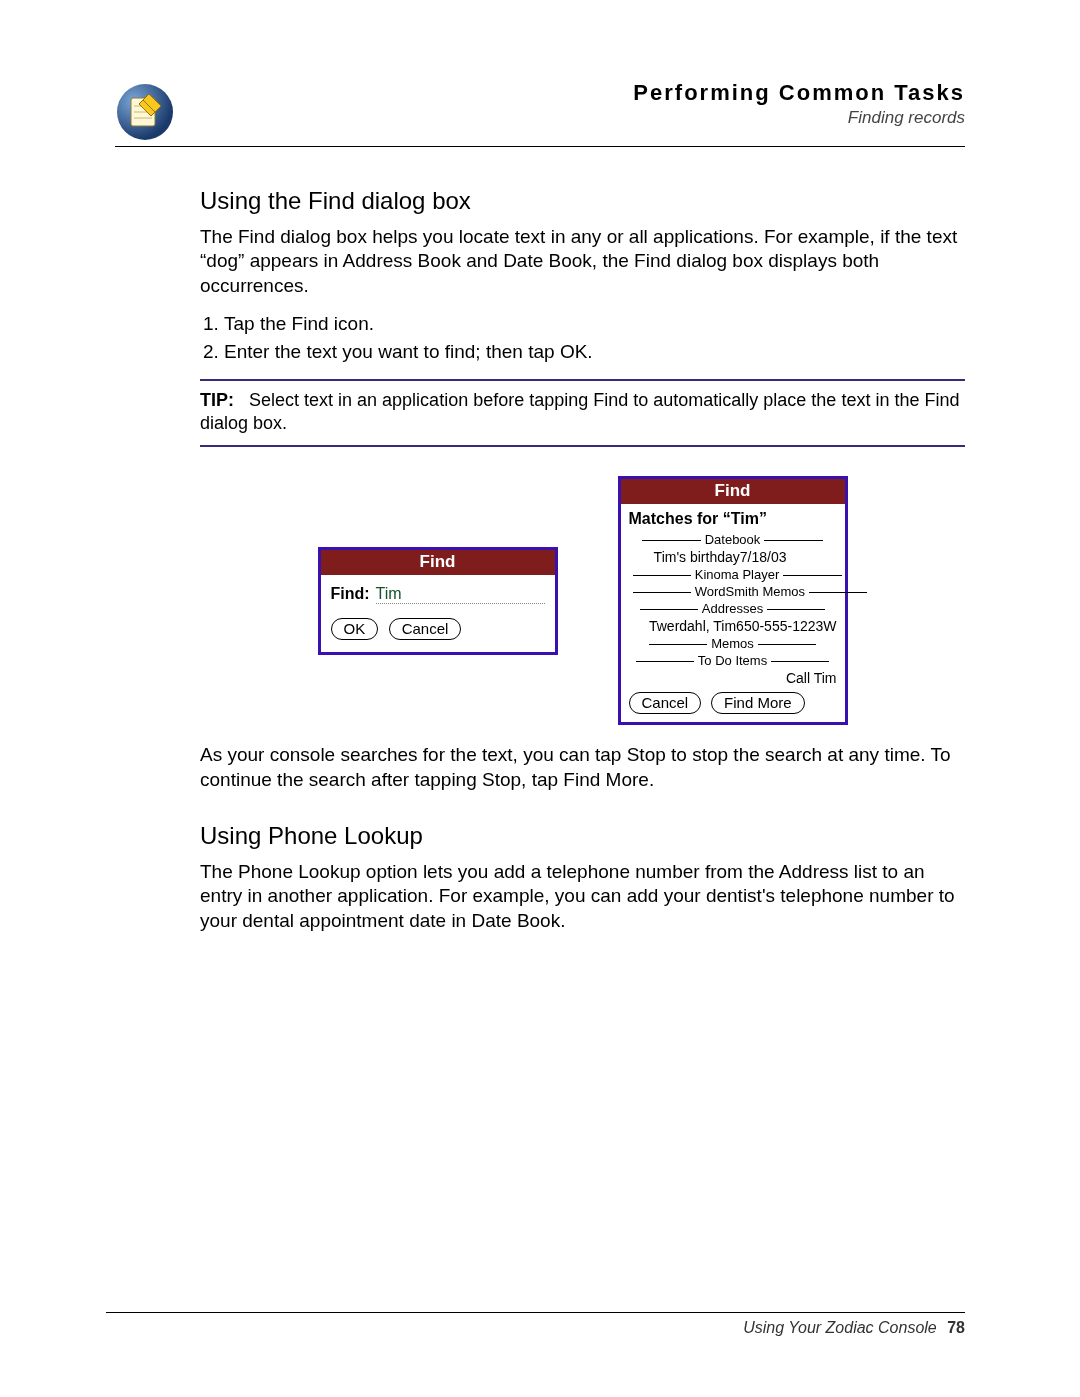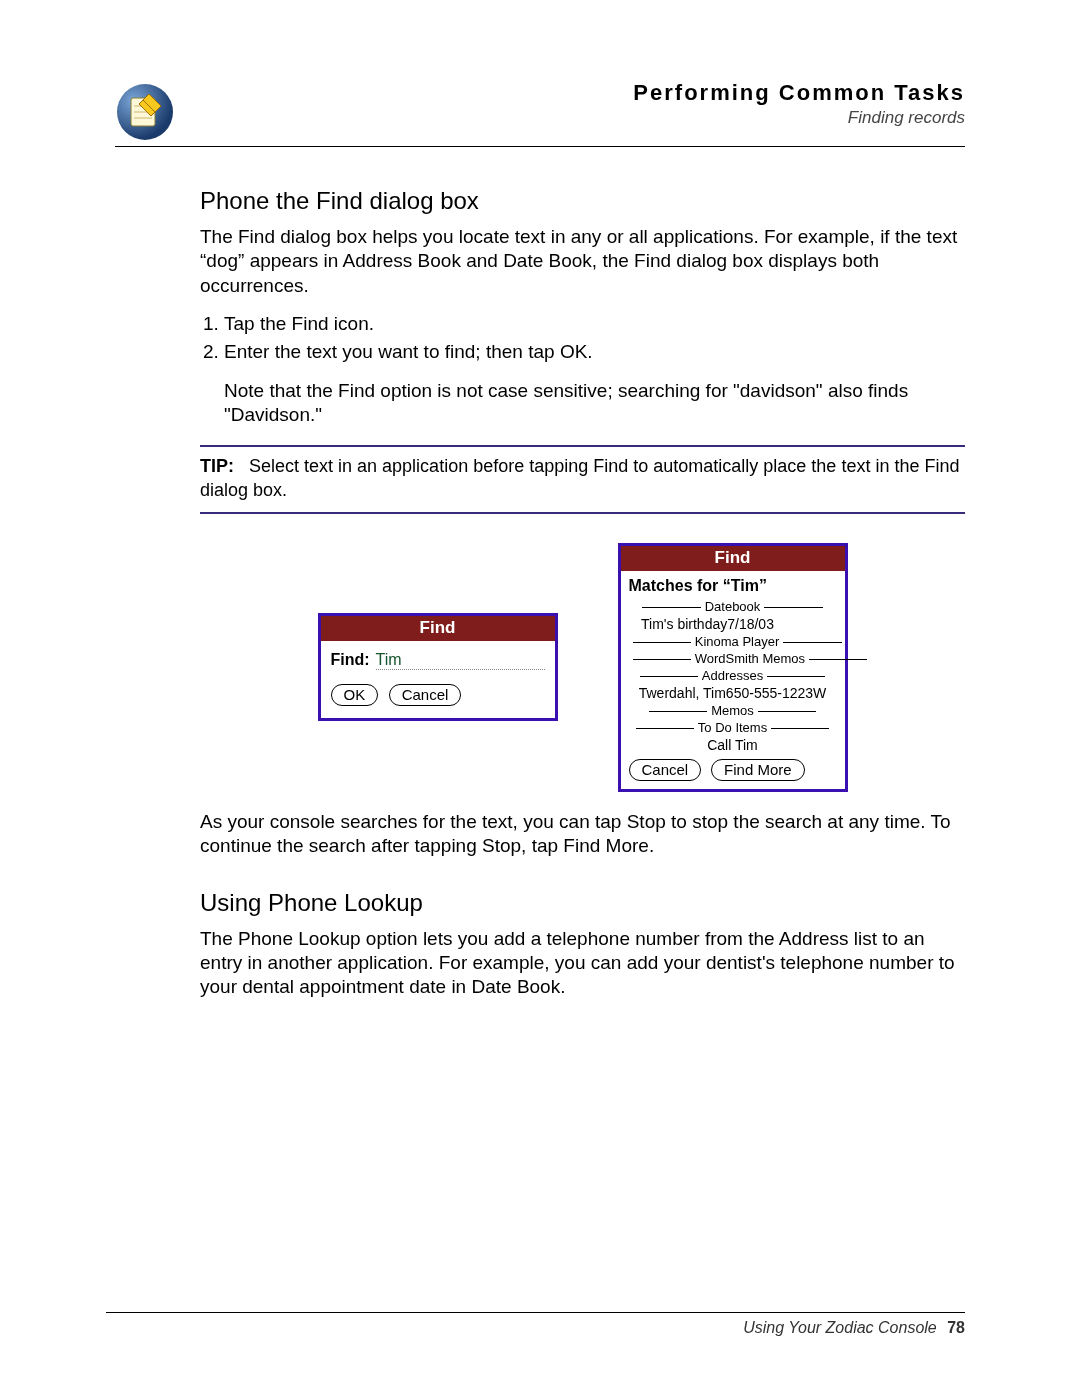--- a/index.html
+++ b/index.html
@@ -122,21 +122,21 @@
     white-space: nowrap;
   }
   .cat::before, .cat::after {
     content: "";
     display: inline-block;
     vertical-align: middle;
     border-top: 1px solid #000;
     width: 28%;
     margin: 0 4px;
   }
-  .res-row { display: flex; justify-content: center; font-size: 14px; white-space: nowrap; }
+  .res-row { display: flex; justify-content: flex-end; font-size: 14px; white-space: nowrap; }
   .footer {
     position: absolute;
     bottom: 60px;
     left: 106px;
     right: 115px;
     border-top: 1px solid #000;
     padding-top: 6px;
     text-align: right;
     font-size: 16px;
     font-style: italic;
@@ -166,28 +166,27 @@
     </svg>
   </div>
   <div class="header-text">
     <div class="chapter-title">Performing Common Tasks</div>
     <div class="subsection">Finding records</div>
   </div>
 </div>
 
 <div class="content">
 
-  <h2 class="section">Phone the Find dialog box</h2>
+  <h2 class="section">Using the Find dialog box</h2>
   <p class="body">The Find dialog box helps you locate text in any or all applications. For example, if the text “dog” appears in Address Book and Date Book, the Find dialog box displays both occurrences.</p>
 
   <ol class="steps">
     <li>Tap the Find icon.</li>
     <li>Enter the text you want to find; then tap OK.</li>
   </ol>
-  <p class="note-indent">Note that the Find option is not case sensitive; searching for "davidson" also finds "Davidson."</p>
 
   <div class="callout">
     <b>TIP:</b>&nbsp;&nbsp;&nbsp;<span>Select text in an application before tapping Find to automatically place the text in the Find dialog box.</span>
   </div>
 
 
   <div class="dialogs-row">
 
     <div class="palm-box find-box">
       <div class="palm-title">Find</div>

